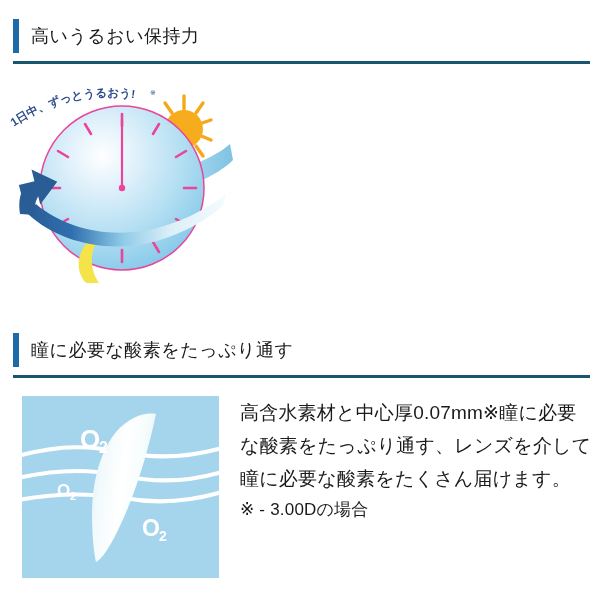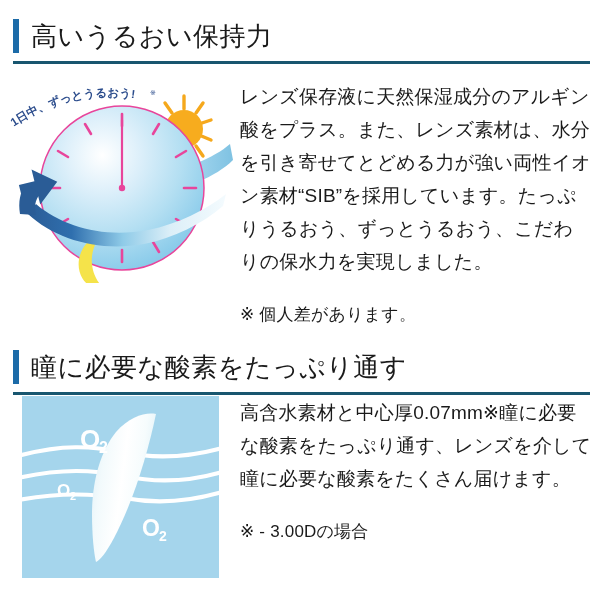--- a/index.html
+++ b/index.html
@@ -37,21 +37,21 @@
     left: 13px;
     top: 5px;
     width: 6px;
     height: 34px;
     background: #1C6BA8;
   }
   .head-title {
     position: absolute;
     left: 31px;
     top: 0px;
-    font-size: 26px;
+    font-size: 18px;
     line-height: 44px;
     letter-spacing: 0.5px;
     color: #1a1a1a;
     white-space: nowrap;
   }
   .head-rule {
     position: absolute;
     left: 13px;
     width: 577px;
     height: 3px;
@@ -189,26 +189,22 @@
       <g>
         <path d="M 34,126 C 62,150 104,160 146,152 C 176,146 204,132 224,116
                  L 221,128 C 200,146 172,160 142,166 C 98,174 54,162 26,136 Z" fill="url(#ribbonGrad)"></path>
 
         <path d="M 22,132 L 22,108 L 38,108 L 38,96 L 60,114 L 38,132 L 38,122 Z" fill="#2A5C96" transform="translate(-4,-4) rotate(-14 34 114)"></path>
         <path d="M 18,136 C 16,124 18,114 24,106 L 38,116 C 33,122 32,129 34,137 Z" fill="#2A5C96"></path>
       </g>
     </svg>
   </div>
 
-  <div class="body-col" style="top:80px;">
-    <p class="body-para">レンズ保存液に天然保湿成分のアルギン酸をプラス。また、レンズ素材は、水分を引き寄せてとどめる力が強い両性イオン素材“SIB”を採用しています。たっぷりうるおう、ずっとうるおう、こだわりの保水力を実現しました。</p>
-    <p class="body-note" style="margin-top:22px;">※ 個人差があります。</p>
-  </div>
-
-  <div class="section-head" style="top:345px;">
+
+  <div class="section-head" style="top:328px;">
     <div class="head-row">
       <div class="accent-bar"></div>
       <div class="head-title">瞳に必要な酸素をたっぷり通す</div>
     </div>
     <div class="head-rule" style="top:47px;"></div>
   </div>
 
   <div class="fig-lens">
     <svg width="197" height="182" viewBox="0 0 197 182" xmlns="http://www.w3.org/2000/svg">
       <defs>
@@ -245,16 +241,16 @@
 
           <text x="120" y="140" font-size="23" font-weight="bold">O</text>
           <text x="137" y="145" font-size="14" font-weight="bold">2</text>
         </g>
       </g>
     </svg>
   </div>
 
   <div class="body-col" style="top:396px;">
     <p class="body-para">高含水素材と中心厚0.07mm※瞳に必要な酸素をたっぷり通す、レンズを介して瞳に必要な酸素をたくさん届けます。</p>
-    <p class="body-note" style="margin-top:22px;">※ - 3.00Dの場合</p>
+    <p class="body-note" style="">※ - 3.00Dの場合</p>
   </div>
 
 </div>
 
 </body></html>

